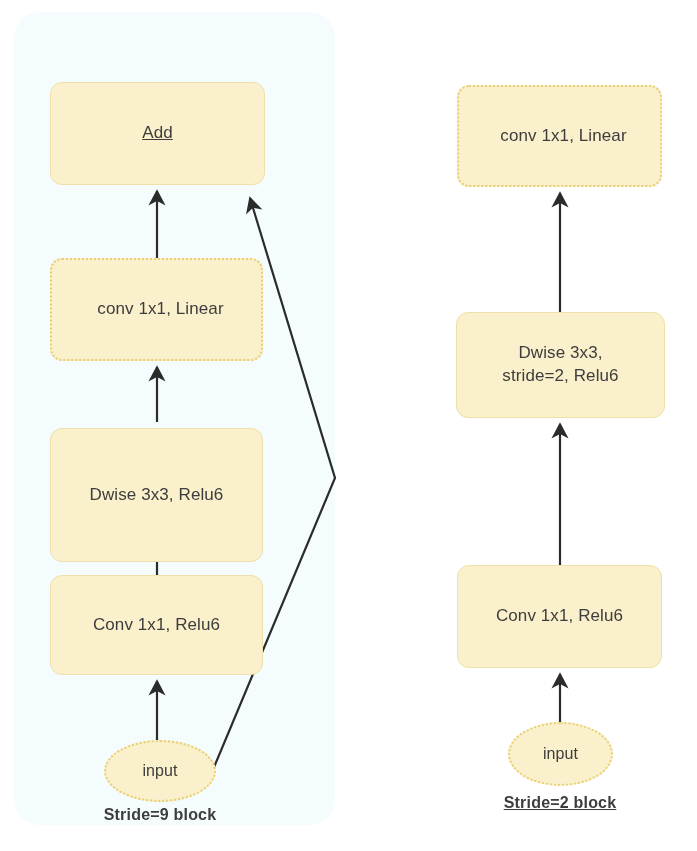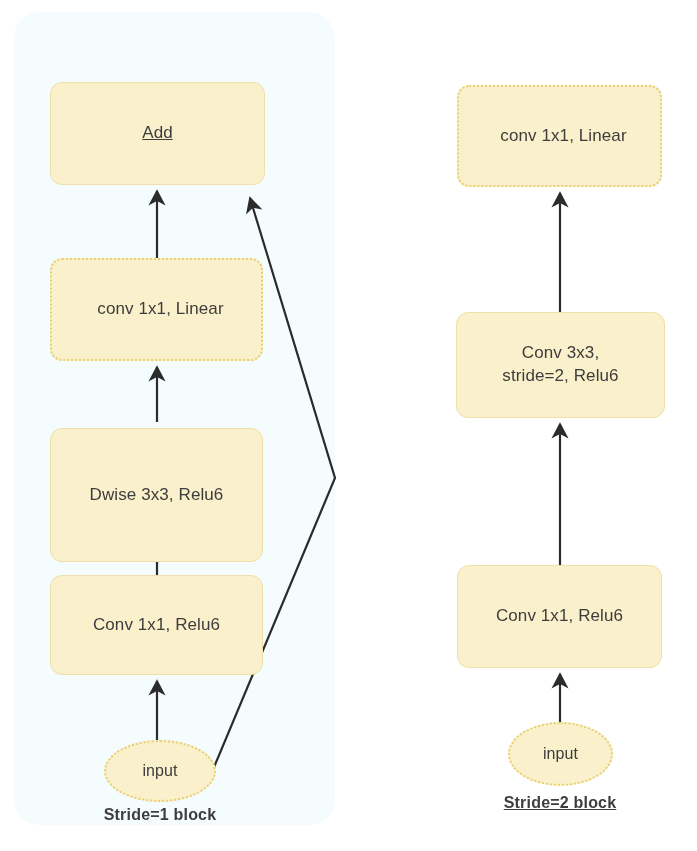--- a/index.html
+++ b/index.html
@@ -100,25 +100,25 @@
   <div class="node solid" style="left:50px;top:82px;width:215px;height:103px;text-decoration:underline;">Add</div>
 
   <div class="node dotted" style="left:50px;top:258px;width:213px;height:103px;">conv 1x1, Linear</div>
 
   <div class="node solid" style="left:50px;top:428px;width:213px;height:134px;">Dwise 3x3,  Relu6</div>
 
   <div class="node solid" style="left:50px;top:575px;width:213px;height:100px;">Conv 1x1,  Relu6</div>
 
   <div class="ellipse" style="left:104px;top:740px;width:112px;height:62px;">input</div>
 
-  <div class="caption" style="left:50px;top:806px;width:220px;">Stride=1 block</div>
+  <div class="caption" style="left:50px;top:806px;width:220px;">Stride=9 block</div>
 
   <div class="node dotted" style="left:457px;top:85px;width:205px;height:102px;">conv 1x1, Linear</div>
 
-  <div class="node solid" style="left:456px;top:312px;width:209px;height:106px;">Conv 3x3,
+  <div class="node solid" style="left:456px;top:312px;width:209px;height:106px;">Dwise 3x3,
 stride=2, Relu6</div>
 
   <div class="node solid" style="left:457px;top:565px;width:205px;height:103px;">Conv 1x1,  Relu6</div>
 
   <div class="ellipse" style="left:508px;top:722px;width:105px;height:64px;">input</div>
 
   <div class="caption" style="left:450px;top:794px;width:220px;text-decoration:underline;">Stride=2 block</div>
 
 </div>
 

